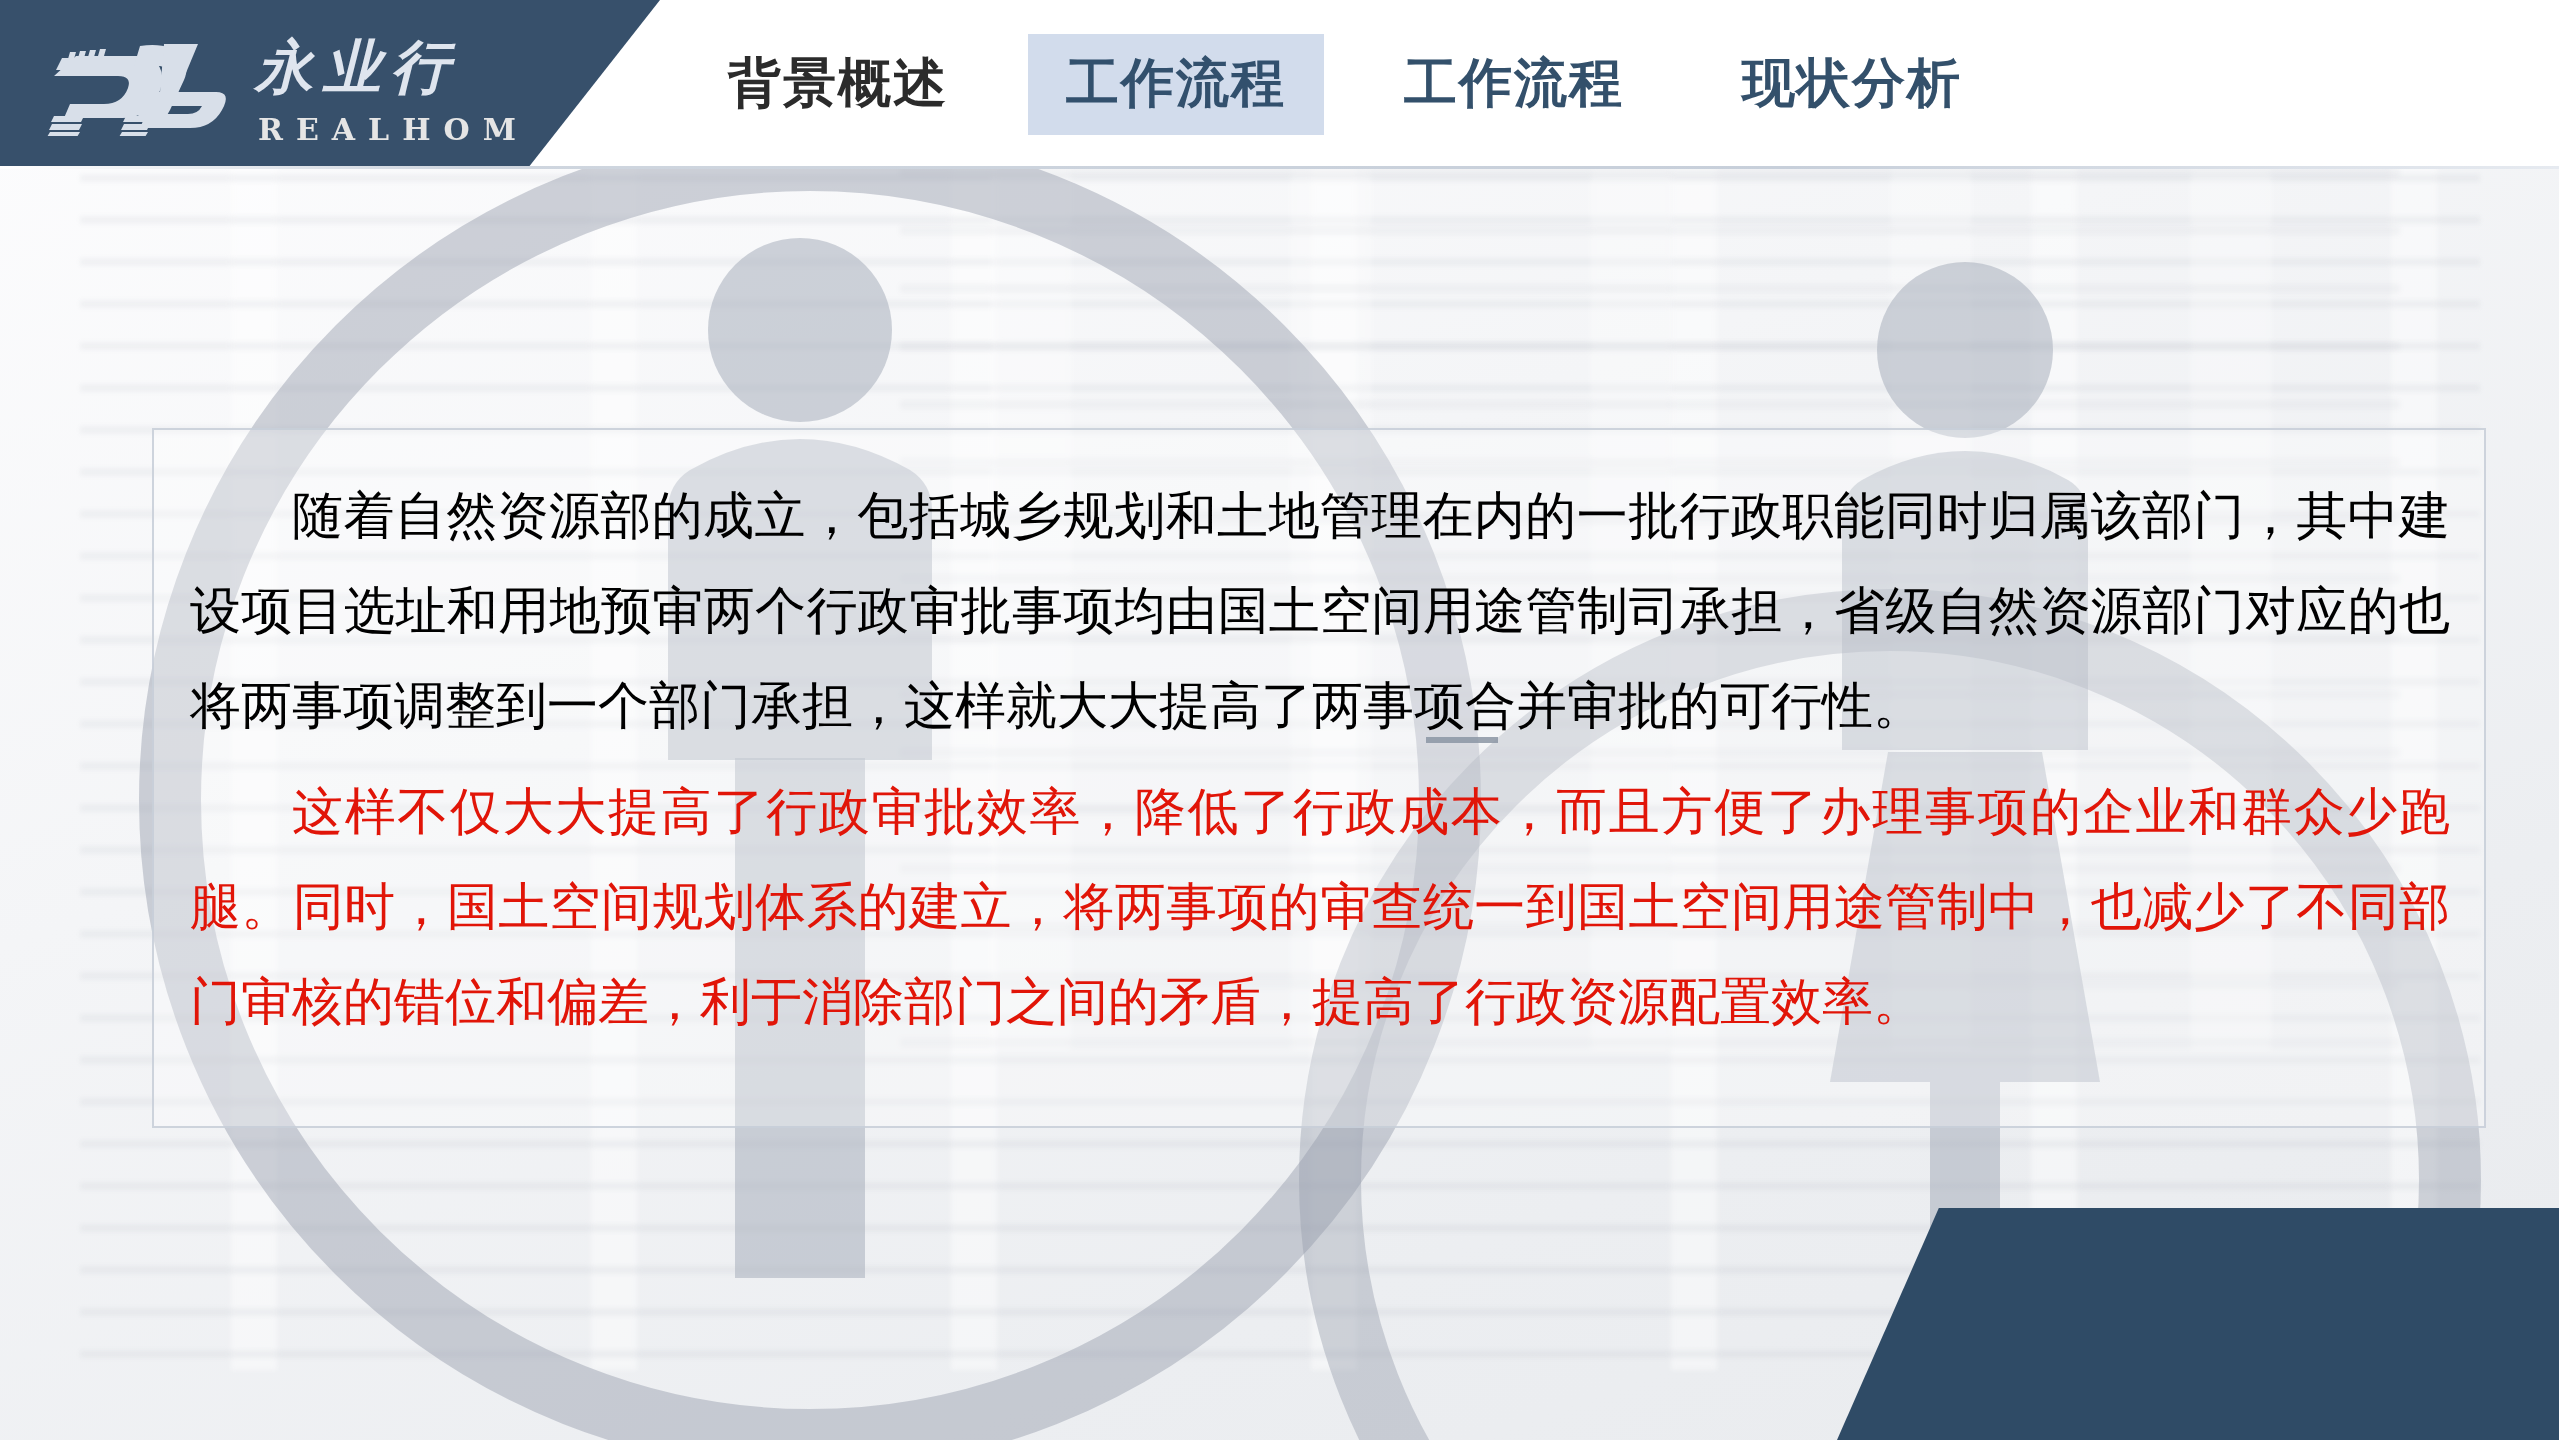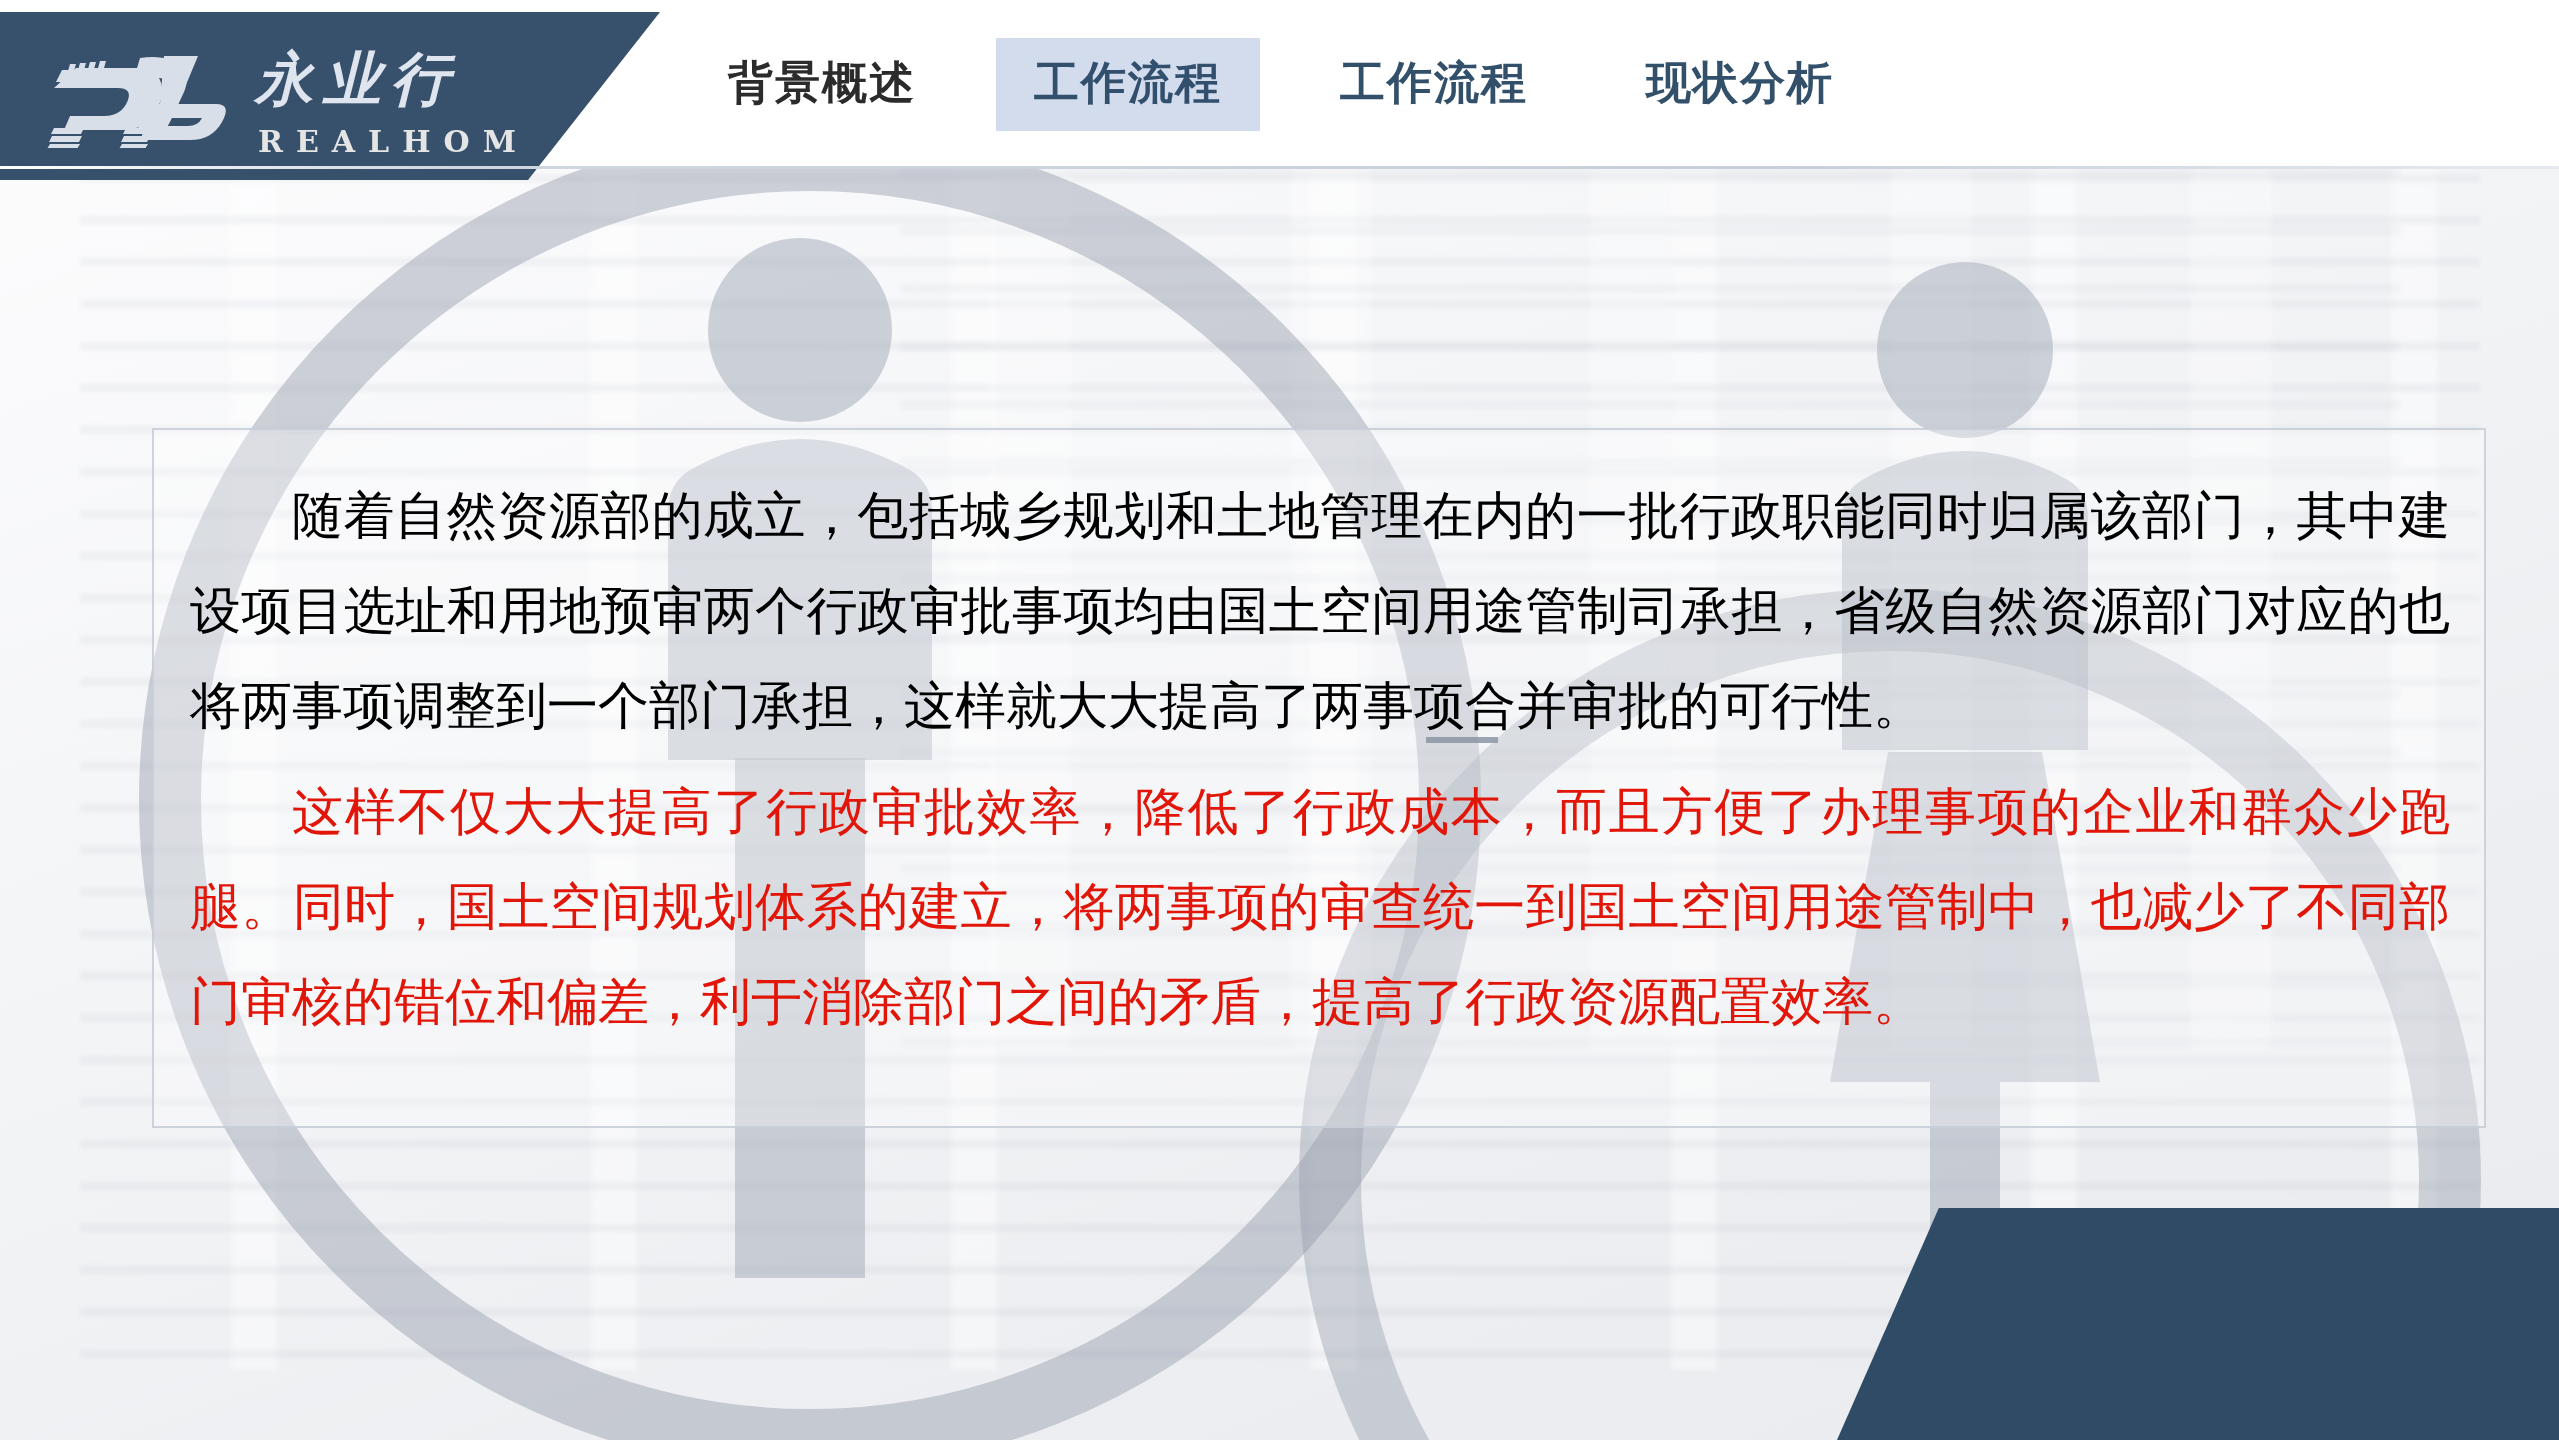--- a/index.html
+++ b/index.html
@@ -117,21 +117,21 @@
     position: absolute;
     left: 0;
     top: 166px;
     width: 2559px;
     height: 3px;
     background: linear-gradient(to right, #ffffff 0%, #cfd6df 18%, #c7cfda 70%, #e6eaf0 100%);
   }
   .logo-panel {
     position: absolute;
     left: 0;
-    top: 12px;
+    top: 0;
     width: 660px;
     height: 168px;
     background: #37506b;
     clip-path: polygon(0% 0%, 100% 0%, 80% 100%, 0% 100%);
     display: flex;
     align-items: center;
   }
   .logo-mark {
     position: absolute;
     left: 44px;
@@ -171,21 +171,21 @@
     left: 690px;
     top: 0;
     height: 168px;
     display: flex;
     align-items: center;
     gap: 0px;
   }
   .nav-item {
     font-family: "DejaVu Sans", "Liberation Sans", sans-serif;
     font-weight: bold;
-    font-size: 45px;
+    font-size: 53px;
     letter-spacing: 2px;
     color: #2b2b2b;
     padding: 22px 38px 26px 38px;
     white-space: nowrap;
     line-height: 1;
     margin-right: 42px;
   }
   .nav-item.active {
     background: #d2dcec;
     color: #32506d;

